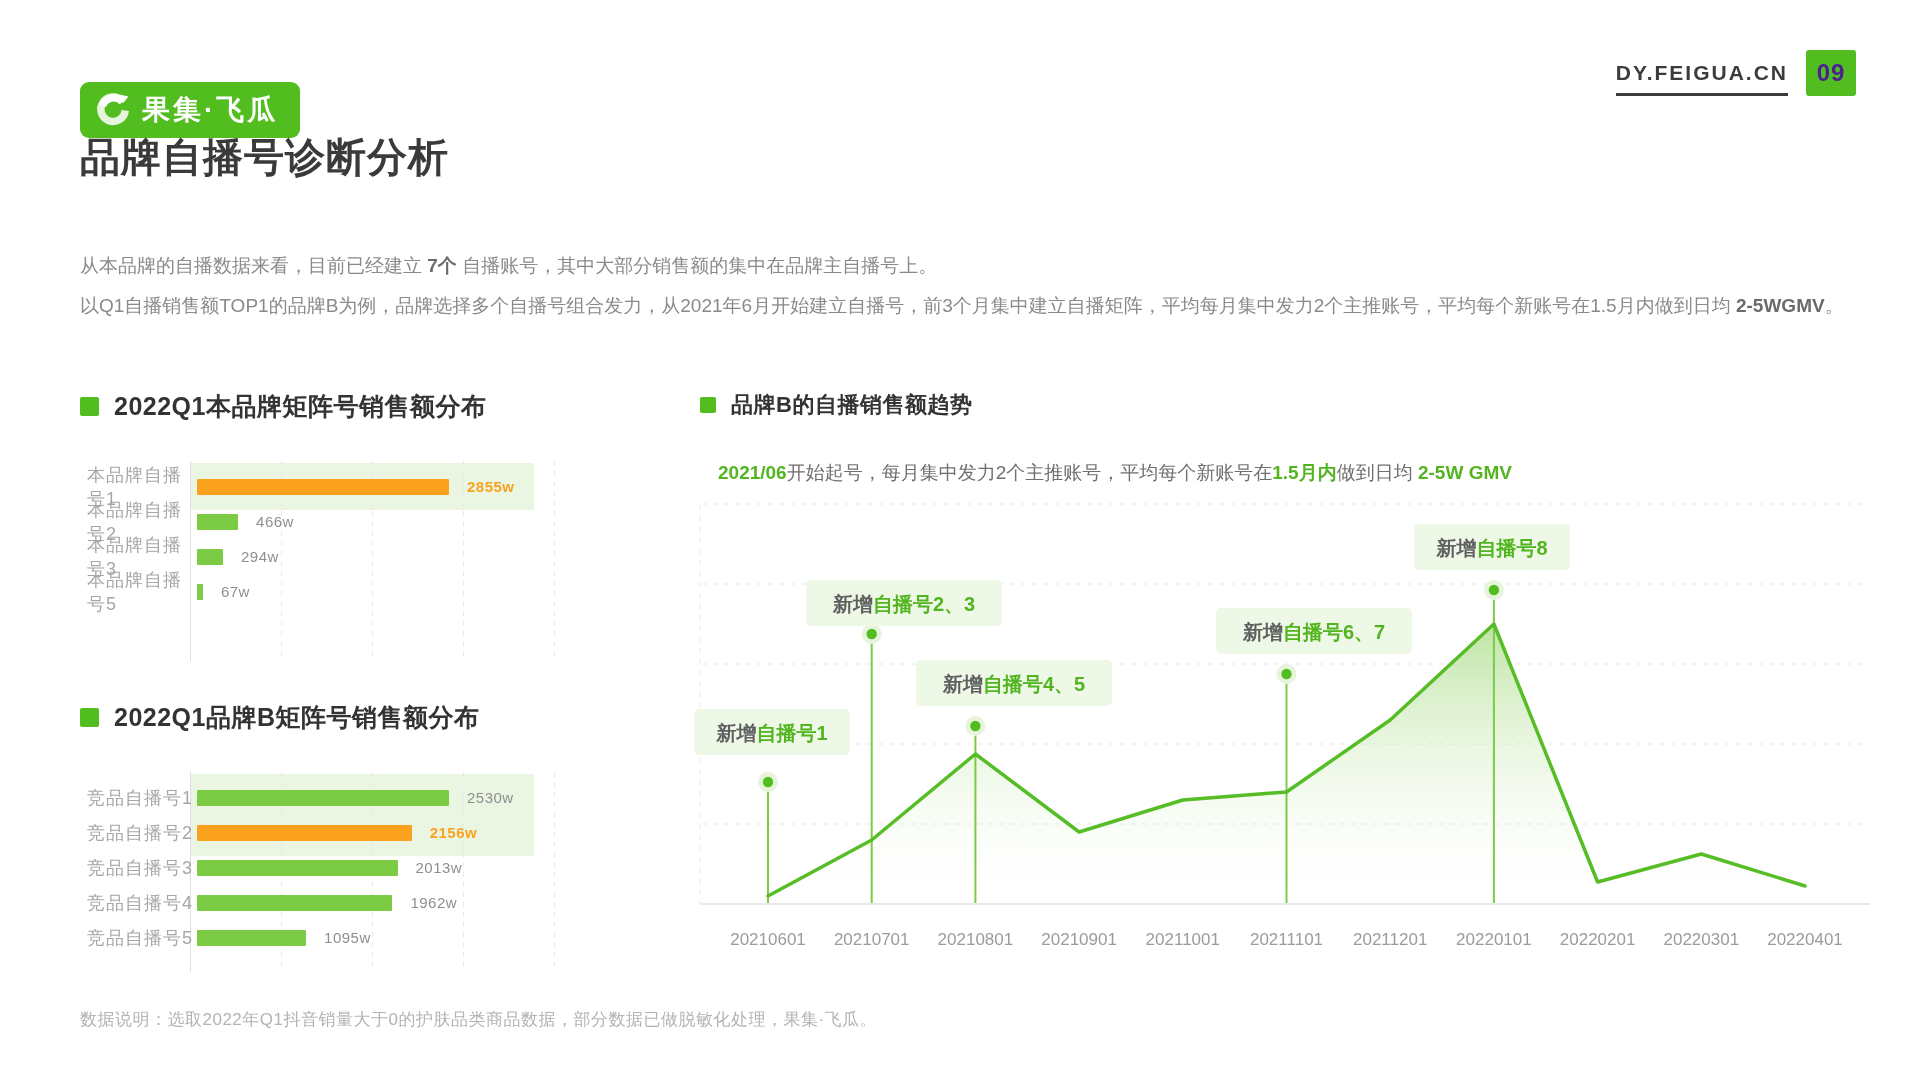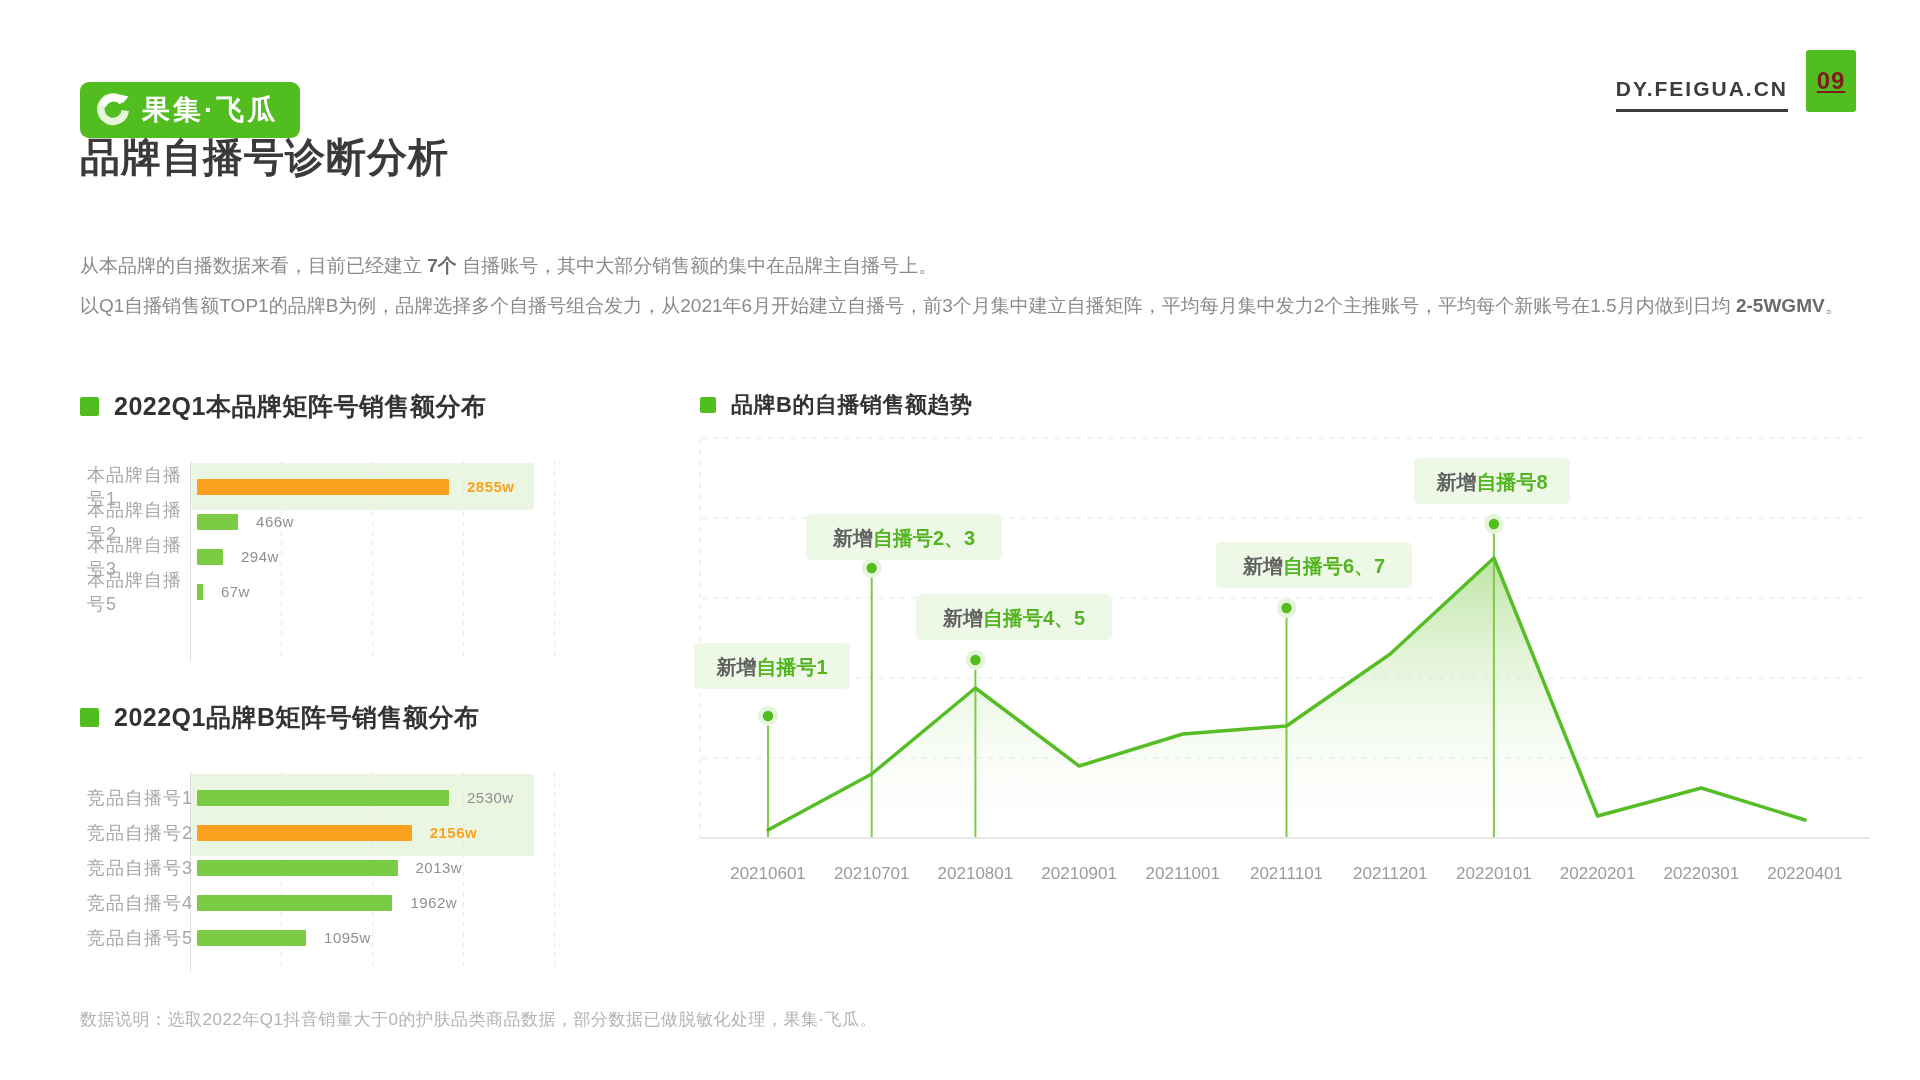--- a/index.html
+++ b/index.html
@@ -12,22 +12,22 @@
   .page{position:relative;width:1920px;height:1080px;background:#fff;overflow:hidden;
     font-family:"Liberation Sans","DejaVu Sans",sans-serif;}
   
   .logo{position:absolute;left:80px;top:46px;display:inline-flex;align-items:center;gap:10px;
     background:var(--accent);border-radius:9px;padding:8px 22px 8px 14px;height:56px;margin-top:36px;}
   .logo svg{display:block;}
   .logo-text{color:#fff;font-size:28px;font-weight:700;letter-spacing:3px;}
   .header-right{position:absolute;right:64px;top:50px;display:flex;align-items:flex-end;margin-left:48px;}
   .site-url{font-size:21px;font-weight:700;letter-spacing:2px;color:#3c3c3c;
     border-bottom:3px solid #3c3c3c;padding-bottom:8px;}
-  .page-num{width:50px;height:62px;background:var(--accent);color:#7f1d1d;font-size:24px;font-weight:700;
-    display:flex;align-items:center;justify-content:center;margin-left:18px;border-radius:3px;letter-spacing:1px;text-decoration:underline;}
+  .page-num{width:50px;height:46px;background:var(--accent);color:#4c1d95;font-size:24px;font-weight:700;
+    display:flex;align-items:center;justify-content:center;margin-left:18px;border-radius:3px;letter-spacing:1px;}
   
   h1.page-title{position:absolute;left:80px;top:130px;font-size:40px;font-weight:800;color:var(--dark);letter-spacing:1px;}
   .intro{position:absolute;left:80px;top:246px;width:1790px;font-size:19px;line-height:40px;color:var(--body);}
   .intro b{color:#6b6b6b;font-weight:700;}
   
   .left-col{position:absolute;left:80px;top:390px;width:580px;}
   .right-col{position:absolute;left:700px;top:390px;width:1180px;}
   .sec-title{display:flex;align-items:center;gap:15px;}
   .sec-title .bullet{width:19px;height:19px;background:var(--accent);border-radius:2px;flex:0 0 auto;}
   .sec-title h2{font-size:25px;font-weight:800;color:#333;letter-spacing:0.5px;}
@@ -181,20 +181,21 @@
           </div>
         </div>
       </div>
   </div>
 
   <div class="right-col">
     <div class="sec-title small">
       <span class="bullet"></span>
       <h2>品牌B的自播销售额趋势</h2>
     </div>
+    <div class="trend-subtitle"><span class="g">2021/06</span><span>开始起号，每月集中发力2个主推账号，平均每个新账号在</span><span class="g">1.5月内</span><span>做到日均 </span><span class="g">2-5W GMV</span></div>
     <div class="trend-chart">
         <svg viewBox="0 0 1170 460" width="1170" height="460">
           <defs>
             <linearGradient id="areaGrad" x1="0" y1="0" x2="0" y2="1">
               <stop offset="0%" stop-color="#7dca49" stop-opacity="0.5"></stop>
               <stop offset="100%" stop-color="#ffffff" stop-opacity="0.03"></stop>
             </linearGradient>
           </defs>
           <line x1="2" y1="0" x2="1168" y2="0" stroke="#e7e7e7" stroke-width="1" stroke-dasharray="5 6"></line>
           <line x1="2" y1="80" x2="1168" y2="80" stroke="#e7e7e7" stroke-width="1" stroke-dasharray="5 6"></line>

